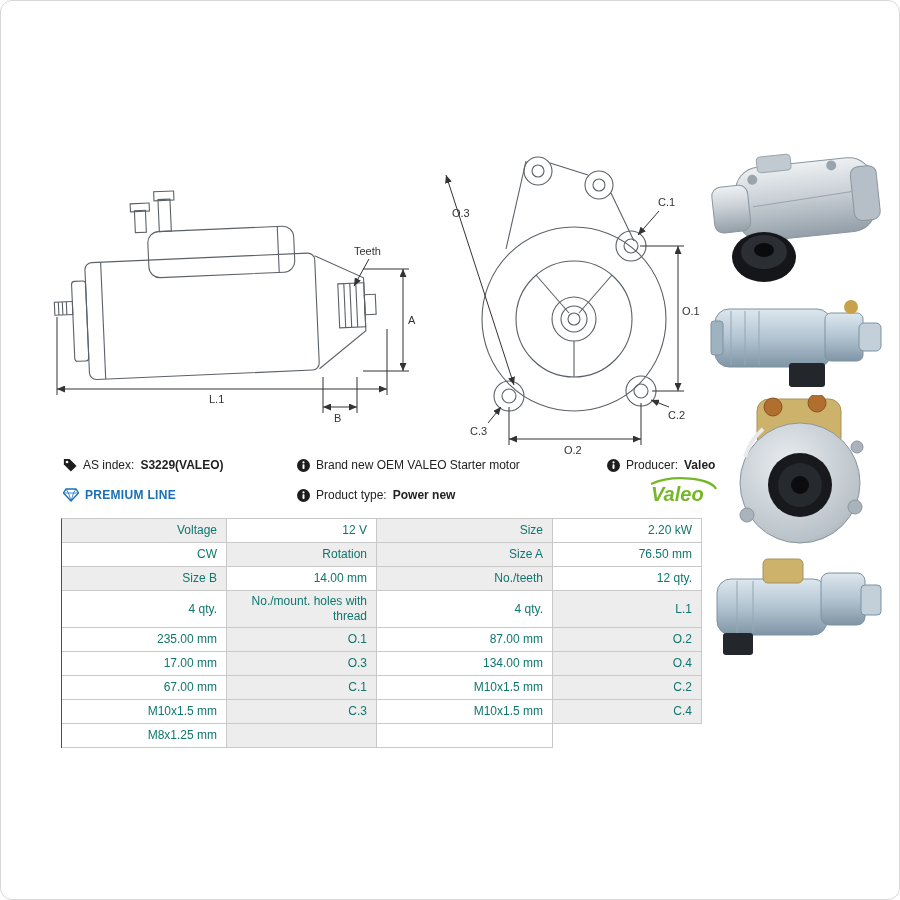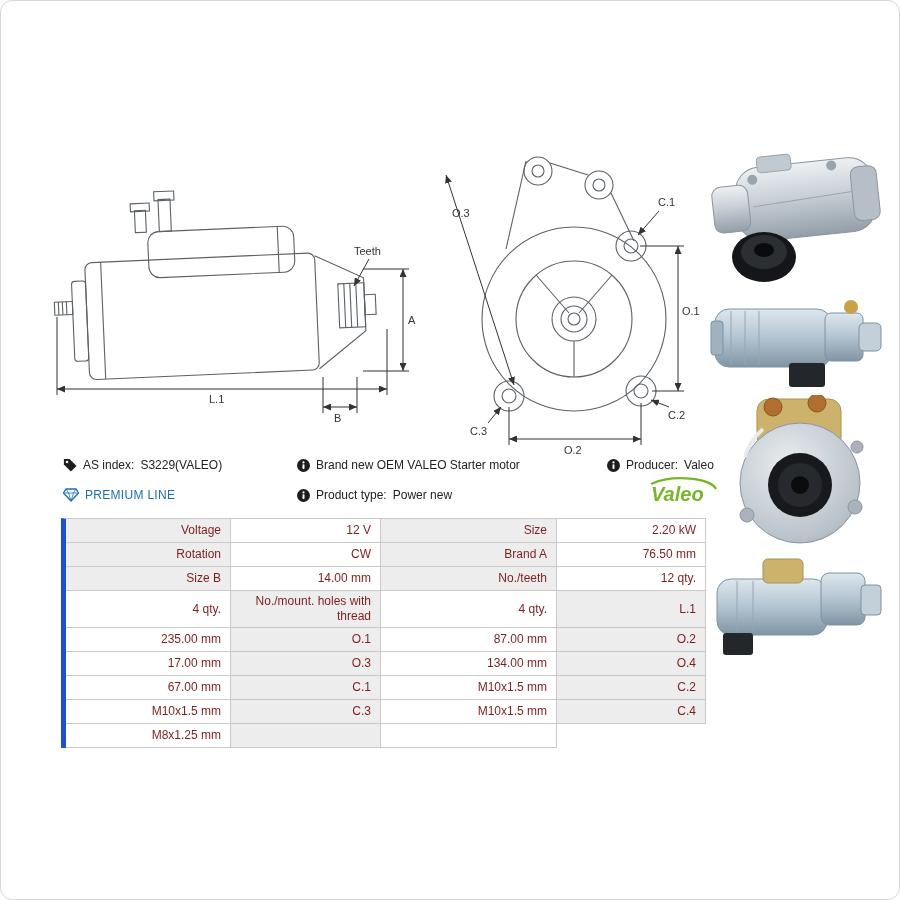--- a/index.html
+++ b/index.html
@@ -5,27 +5,27 @@
   * { margin:0; padding:0; box-sizing:border-box; }
   html,body { background:#fff; }
   body { font-family:"Liberation Sans",sans-serif; color:#222; }
   .page { position:relative; width:900px; height:900px; background:#fff;
           border:1px solid #d8d8d8; border-radius:12px; overflow:hidden; }
   .abs { position:absolute; }
   svg text { font-family:"Liberation Sans",sans-serif; }
 
   .info-item { position:absolute; display:flex; align-items:center; gap:6px;
                font-size:12px; color:#222; white-space:nowrap;justify-content:center; }
-  .info-item .bold { font-weight:normal; }
-  .premium-text { color:#1a6fb5; font-weight:normal; font-size:12px; letter-spacing:.3px; }
+  .info-item .bold { font-weight:bold; }
+  .premium-text { color:#1a6fb5; font-weight:bold; font-size:12px; letter-spacing:.3px; }
 
   .spec-table { position:absolute; left:60px; top:517px;
                 display:grid; grid-template-columns:165px 150px 176px 149px;
-                border-top:1px solid #c9c9c9; border-left:5px solid #1d4ed8;
-                font-size:12px; color:#7f1d1d; }
+                border-top:1px solid #c9c9c9; border-left:1px solid #1d4ed8;
+                font-size:12px; color:#0f766e; }
   .cell { display:flex; align-items:center; justify-content:flex-end;
           text-align:right; min-height:24px; padding:3px 9px;
           border-right:1px solid #c9c9c9; border-bottom:1px solid #c9c9c9;
           background:#fff; line-height:1.25; }
   .cell.lab { background:#ededed; }
 </style>
 </head>
 <body>
 
 <div class="page">
@@ -244,23 +244,23 @@
     <path d="M6,12 C28,2 66,6 71,17" stroke="#76b729" fill="none" stroke-width="2.2"></path>
     <text x="6" y="29" font-size="20" font-weight="bold" font-style="italic" fill="#76b729">Valeo</text>
   </svg>
 
   <div class="spec-table">
     <div class="cell lab">Voltage</div>
     <div class="cell val">12 V</div>
     <div class="cell lab">Size</div>
     <div class="cell val">2.20 kW</div>
 
+    <div class="cell val">CW</div>
     <div class="cell lab">Rotation</div>
-    <div class="cell val">CW</div>
-    <div class="cell lab">Brand A</div>
+    <div class="cell lab">Size A</div>
     <div class="cell val">76.50 mm</div>
 
     <div class="cell lab">Size B</div>
     <div class="cell val">14.00 mm</div>
     <div class="cell lab">No./teeth</div>
     <div class="cell val">12 qty.</div>
 
     <div class="cell val">4 qty.</div>
     <div class="cell lab">No./mount. holes with thread</div>
     <div class="cell val">4 qty.</div>

